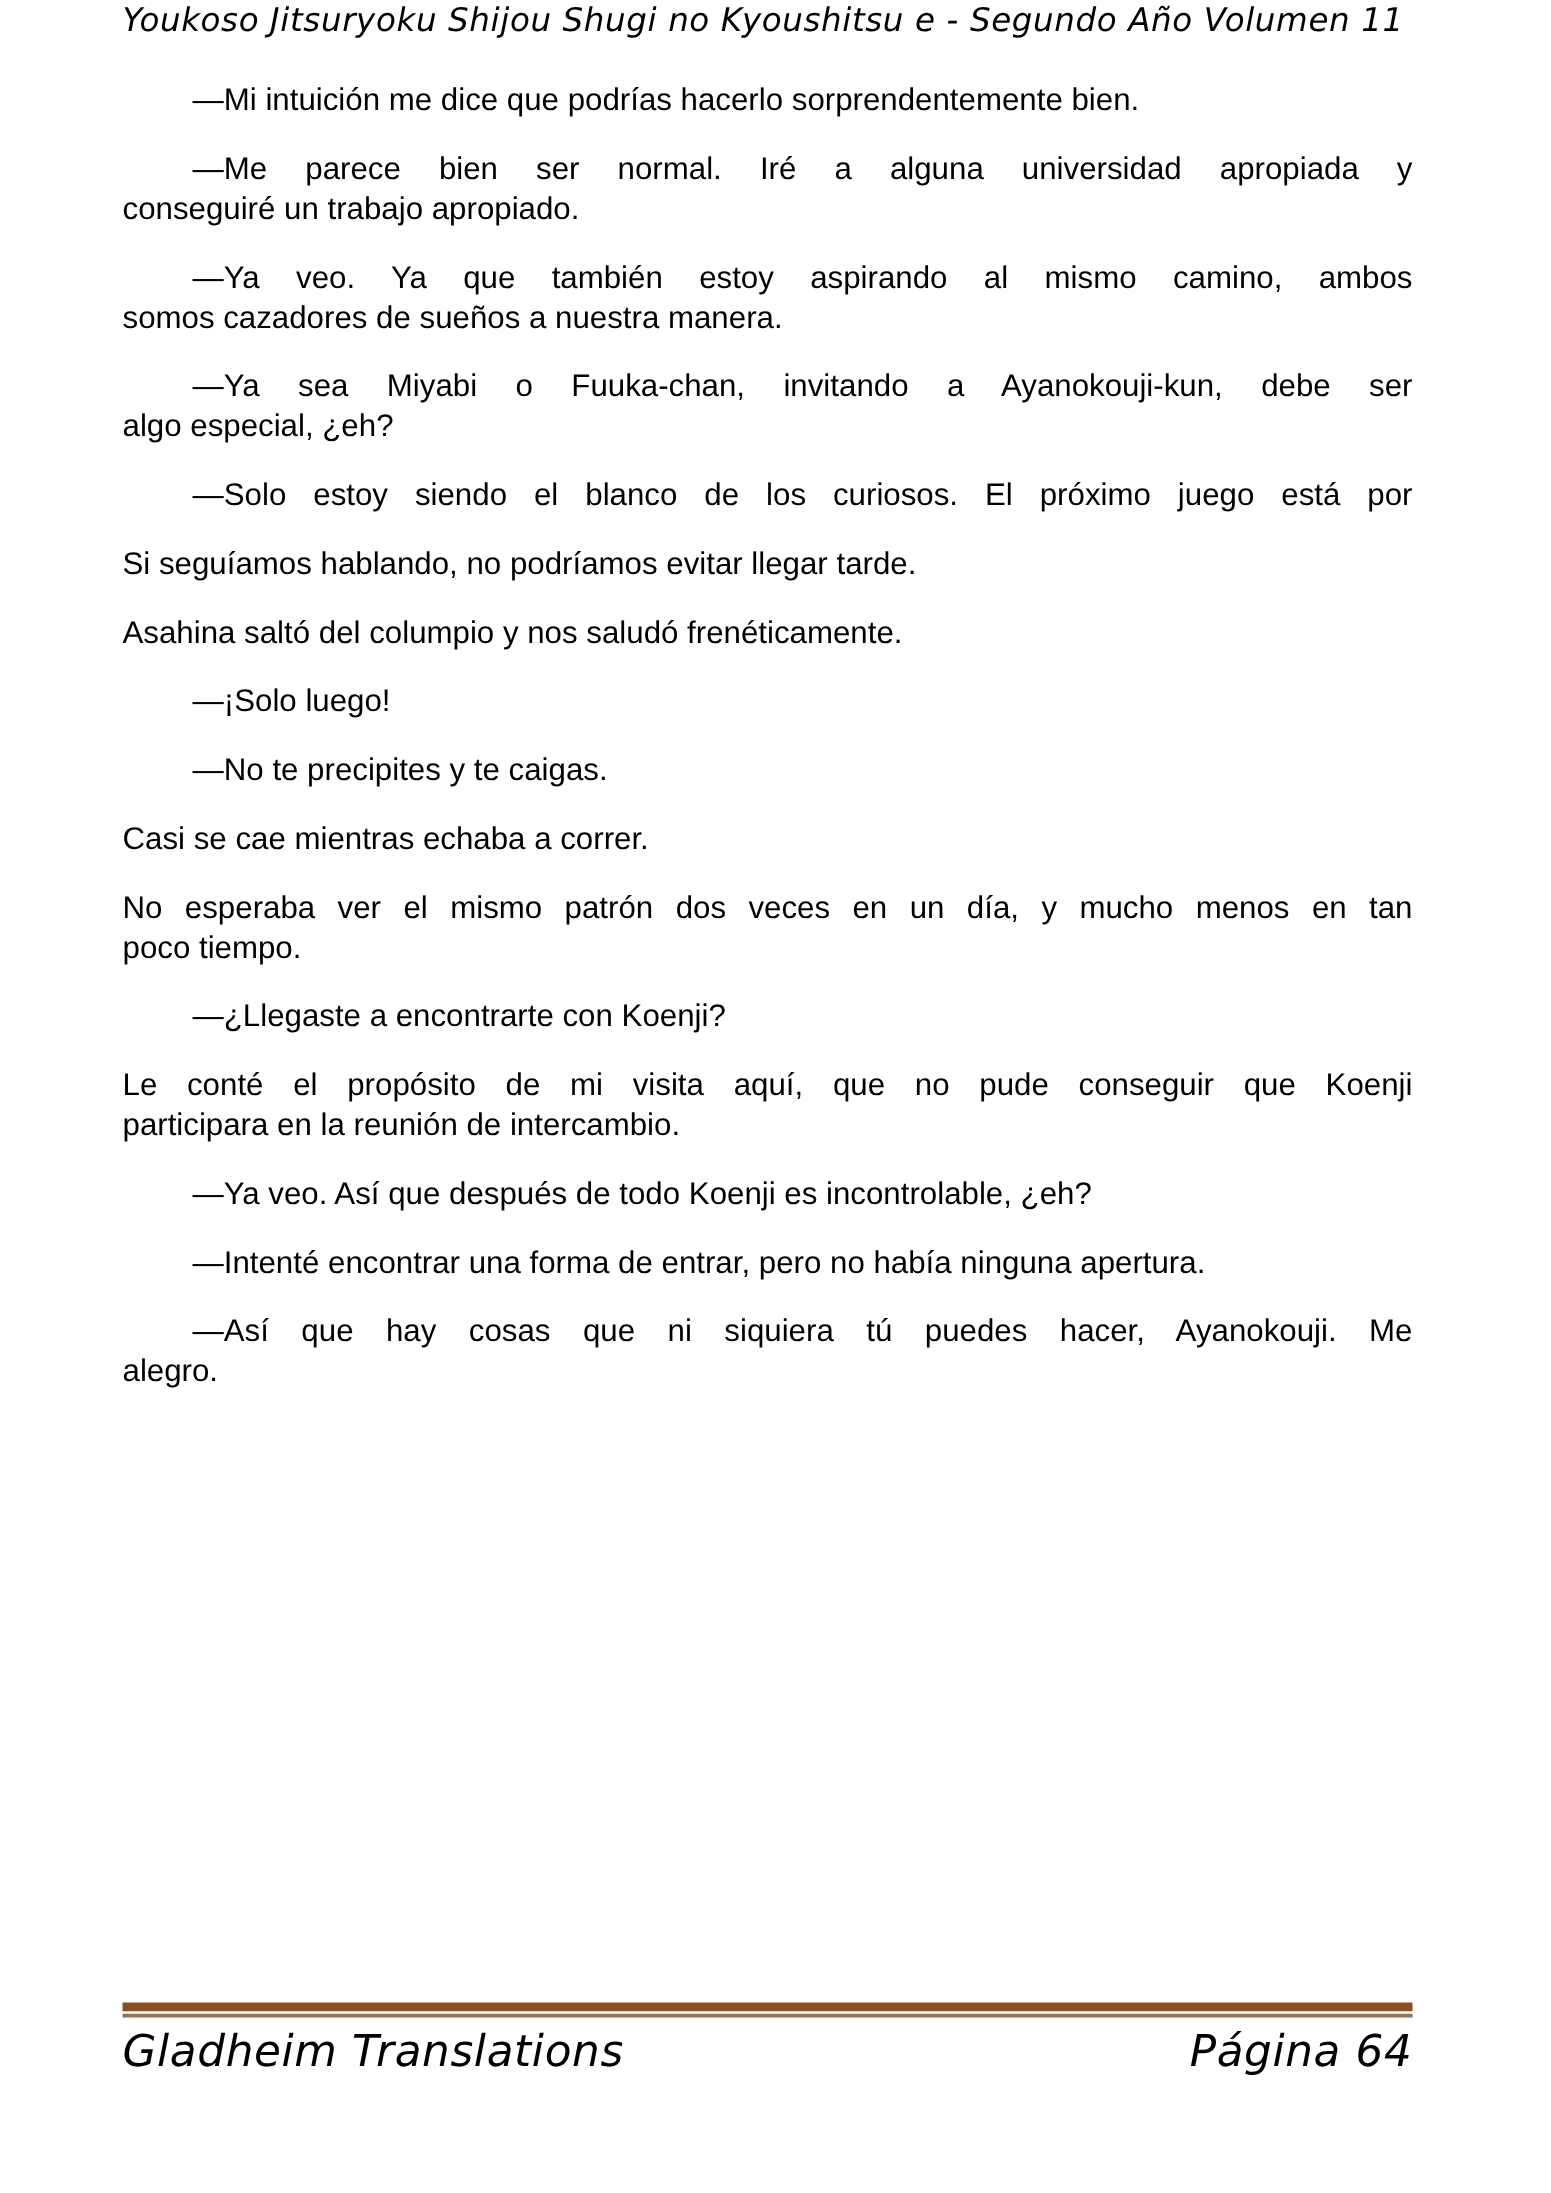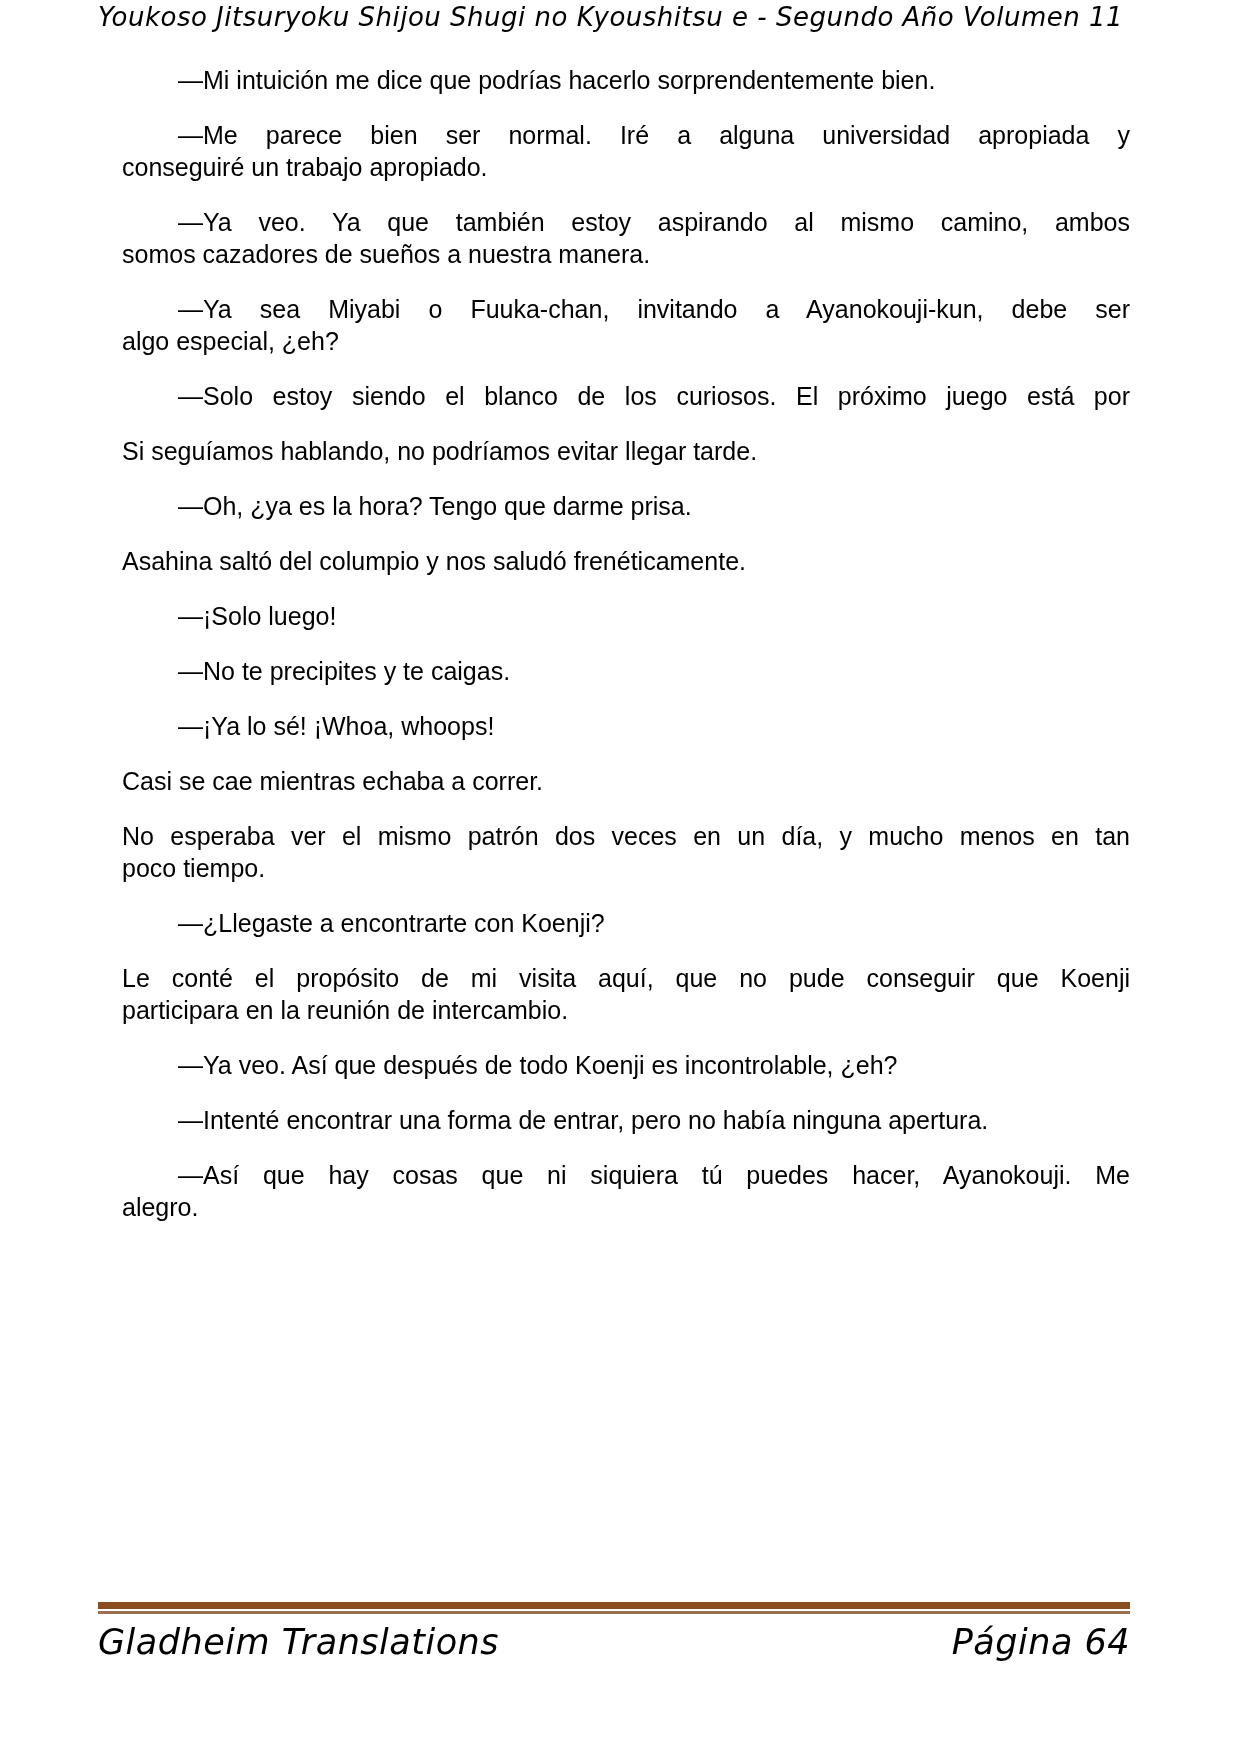--- a/index.html
+++ b/index.html
@@ -34,21 +34,20 @@
     margin-top: 30px;
   }
   .para {
     margin: 0 0 23px 0;
     font-size: 25px;
   }
   .ln {
     display: block;
     line-height: 32px;
     text-indent: 0;
-    margin-left: 24px;
   }
   .just {
     text-align: justify;
     text-align-last: justify;
   }
   .indent {
     text-indent: 56px;
   }
   .doc-footer {
     position: absolute;
@@ -107,39 +106,33 @@
     </p>
 
     <p class="para">
       <span class="ln just indent">—Solo estoy siendo el blanco de los curiosos. El próximo juego está por</span>
     </p>
 
     <p class="para">
       <span class="ln">Si seguíamos hablando, no podríamos evitar llegar tarde.</span>
     </p>
 
-    <p class="para">
-      <span class="ln indent">—Oh, ¿ya es la hora? Tengo que darme prisa.</span>
-    </p>
 
     <p class="para">
       <span class="ln">Asahina saltó del columpio y nos saludó frenéticamente.</span>
     </p>
 
     <p class="para">
       <span class="ln indent">—¡Solo luego!</span>
     </p>
 
     <p class="para">
       <span class="ln indent">—No te precipites y te caigas.</span>
     </p>
 
-    <p class="para">
-      <span class="ln indent">—¡Ya lo sé! ¡Whoa, whoops!</span>
-    </p>
 
     <p class="para">
       <span class="ln">Casi se cae mientras echaba a correr.</span>
     </p>
 
     <p class="para">
       <span class="ln just">No esperaba ver el mismo patrón dos veces en un día, y mucho menos en tan</span>
       <span class="ln">poco tiempo.</span>
     </p>
 

